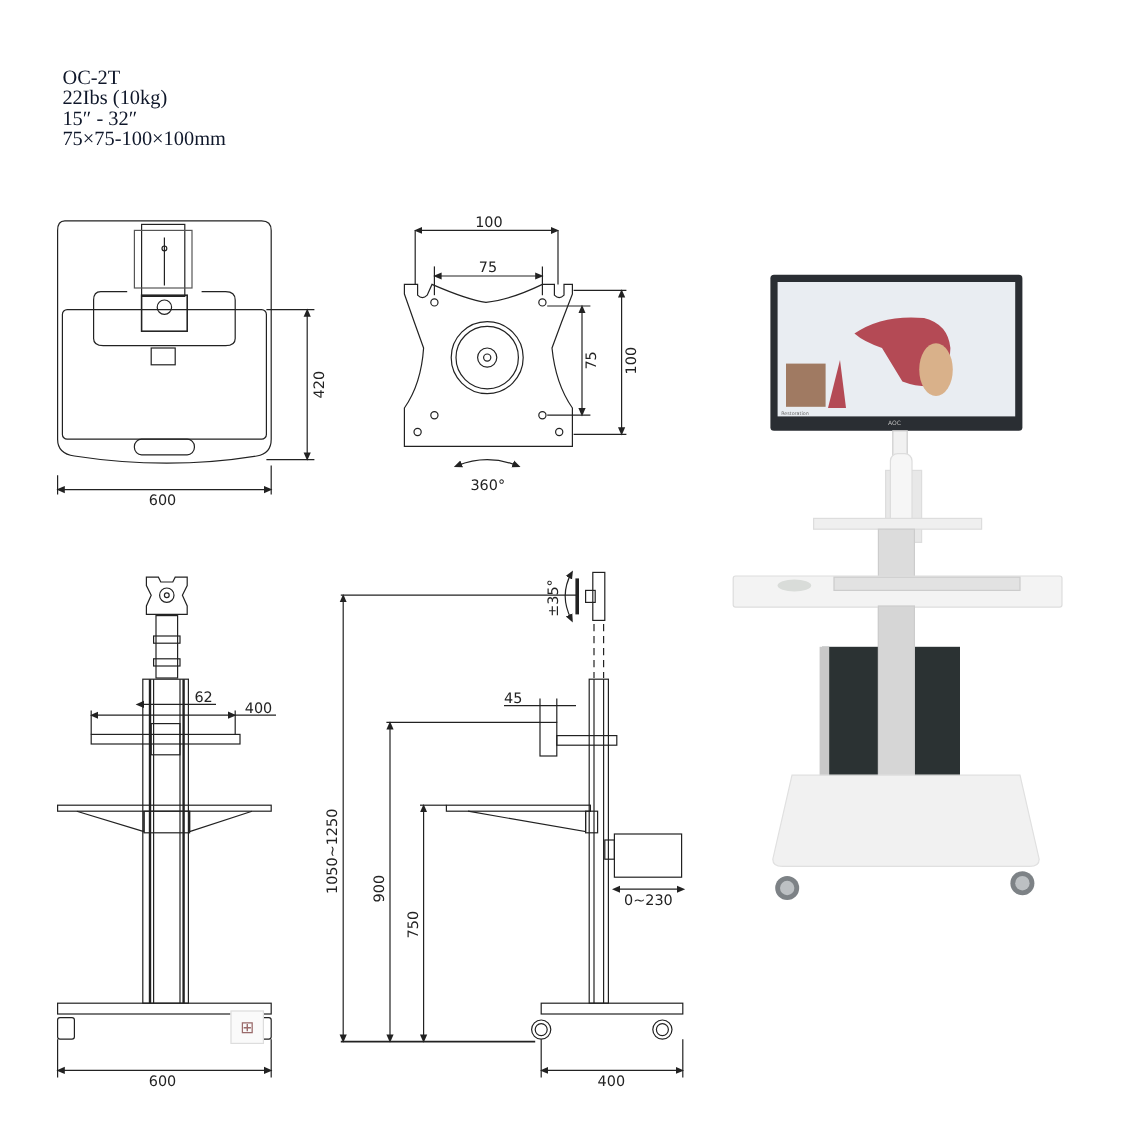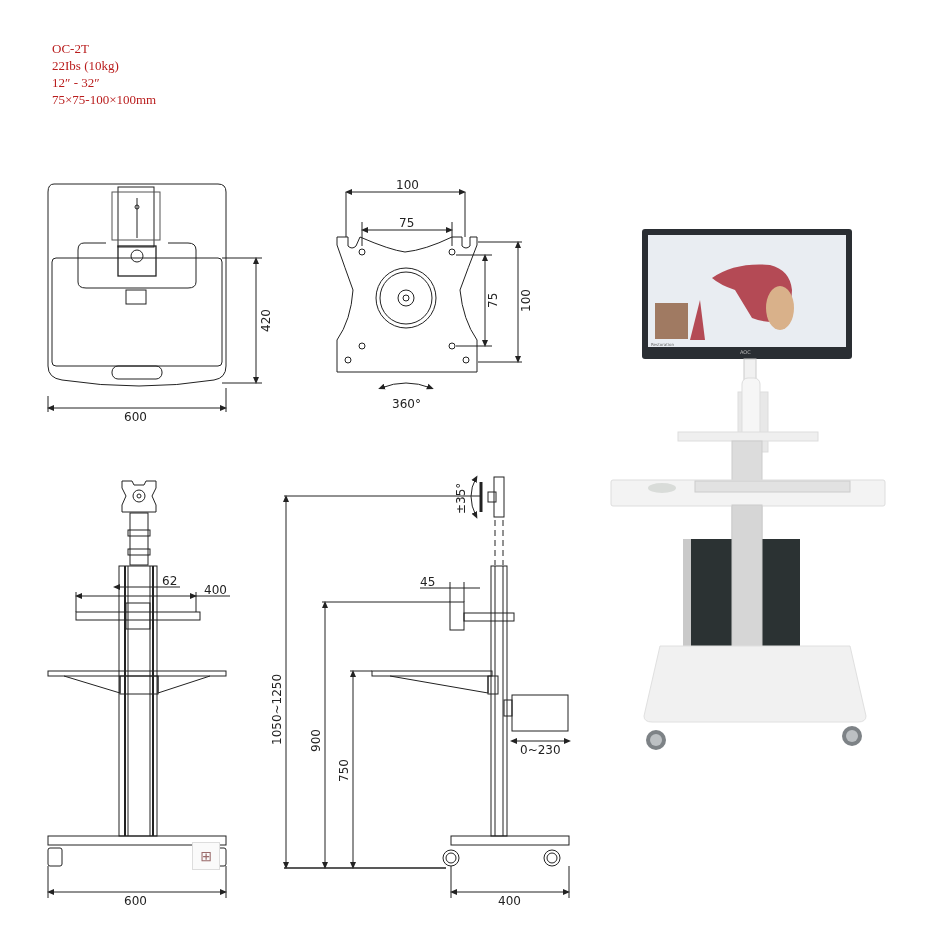--- a/index.html
+++ b/index.html
@@ -1,29 +1,29 @@
 <!DOCTYPE html>
 <html><head>
 <meta charset="utf-8">
 <style>
   html,body{margin:0;padding:0;background:#fff;}
   body{width:936px;height:936px;position:relative;overflow:hidden;font-family:"Liberation Sans",sans-serif;color:#222;}
-  .spec{position:absolute;left:52px;top:40px;font-family:"Liberation Serif",serif;font-size:13px;line-height:17px;color:#b91c1c;}
+  .spec{position:absolute;left:52px;top:56px;font-family:"Liberation Serif",serif;font-size:17px;line-height:17px;color:#0f172a;}
   .spec div{white-space:pre;}
   svg{position:absolute;left:0;top:0;}
   .dim{font-family:"DejaVu Sans",sans-serif;font-size:12px;fill:#222;}
   .scan-icon{position:absolute;left:192px;top:842px;width:26px;height:26px;border:1px solid #ddd;background:#fafafa;display:flex;align-items:center;justify-content:center;font-size:14px;color:#9a6b6b;}
 </style>
 </head>
 <body>
 
 <div class="spec">
   <div>OC-2T</div>
   <div>22Ibs (10kg)</div>
-  <div>12″ - 32″</div>
+  <div>15″ - 32″</div>
   <div>75×75-100×100mm</div>
 </div>
 
 <svg width="936" height="936" viewBox="0 0 936 936">
   <defs>
     <marker id="arr" markerWidth="8" markerHeight="8" refX="4" refY="4" orient="auto-start-reverse">
       <path d="M0,1 L7,4 L0,7 z" fill="#222"></path>
     </marker>
   </defs>
 

